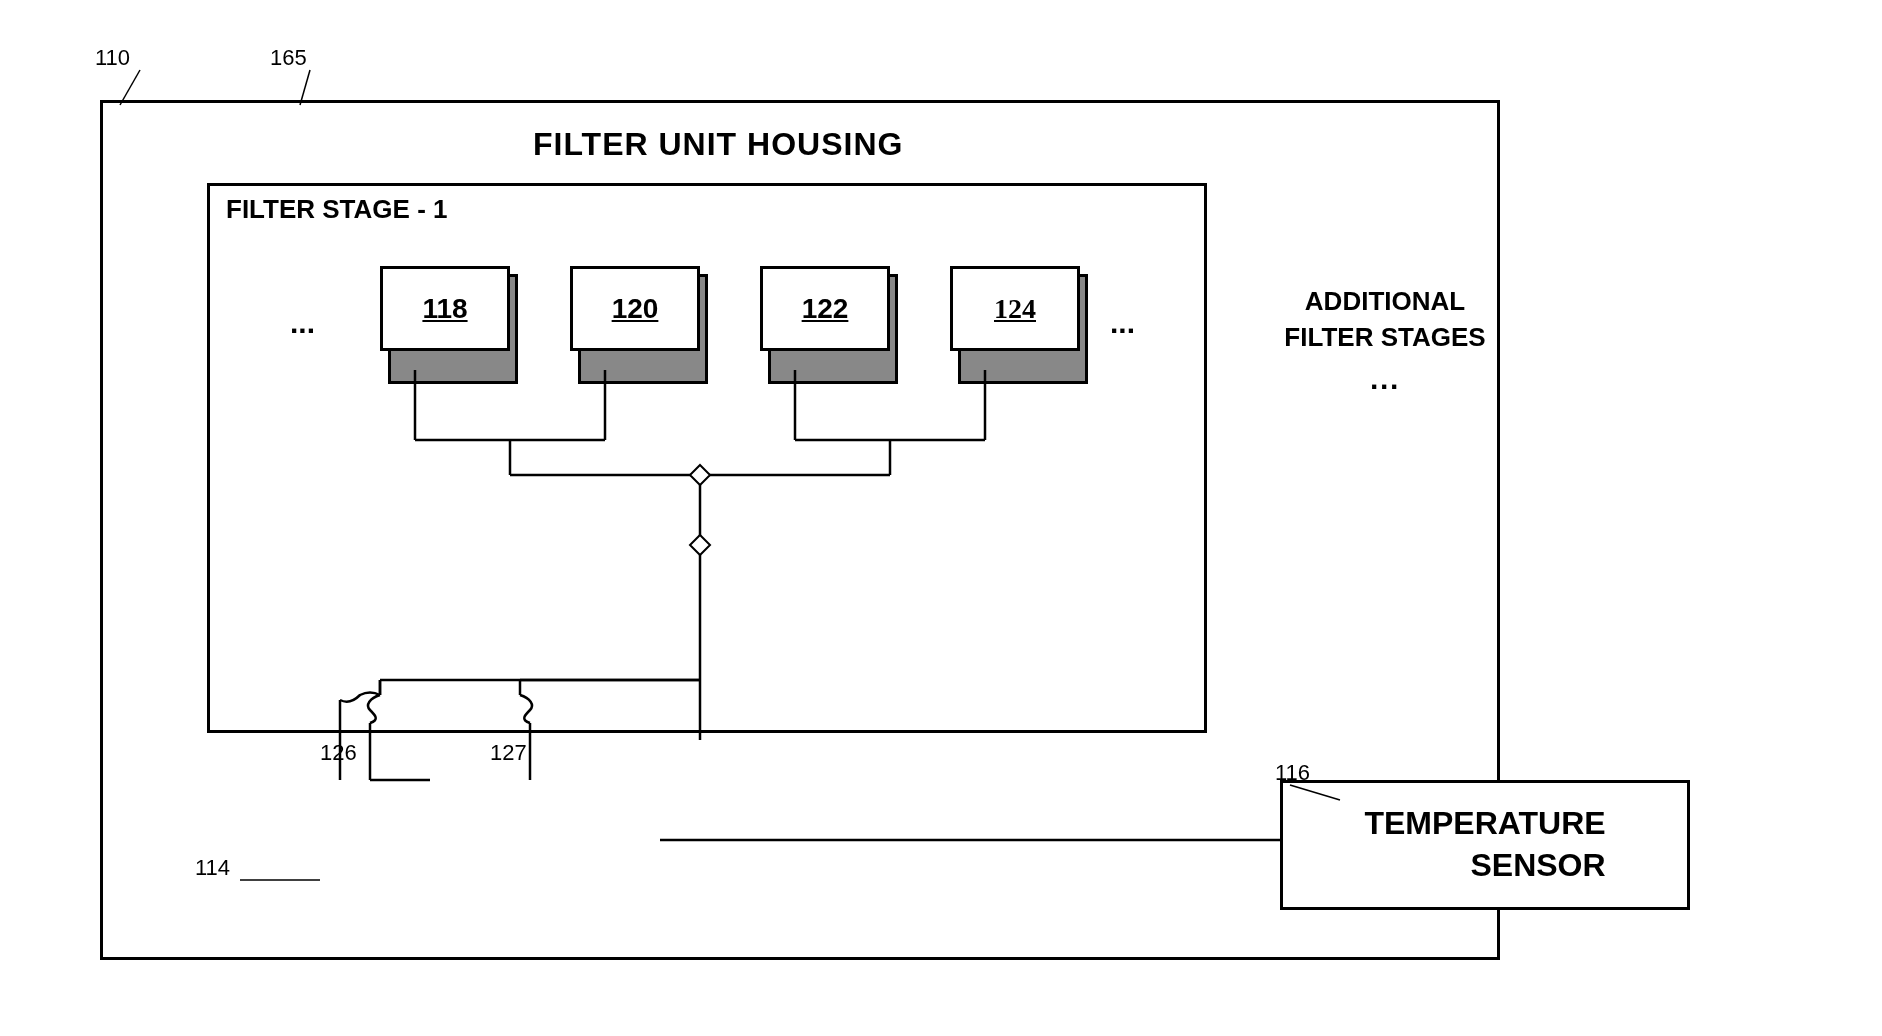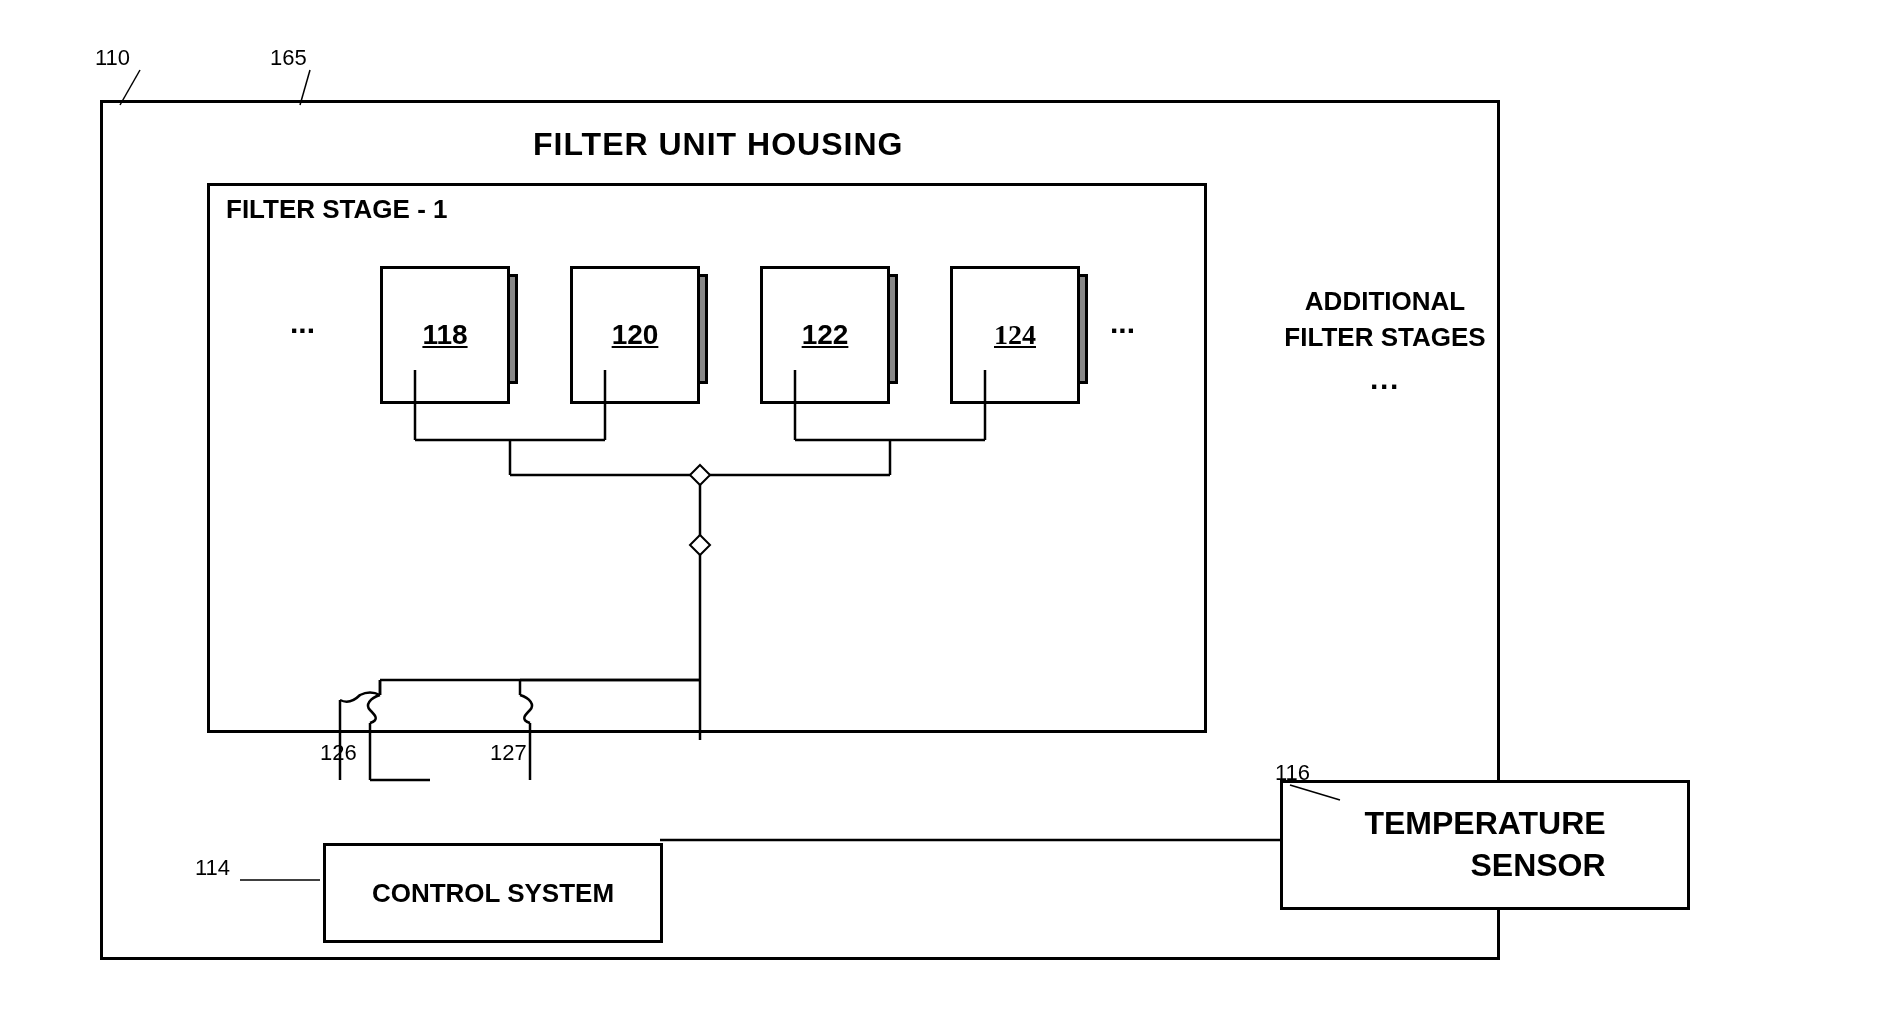--- a/index.html
+++ b/index.html
@@ -61,21 +61,21 @@
       left: 16px;
       font-size: 26px;
       font-weight: bold;
     }
 
     
     .filter-unit {
       position: absolute;
       top: 80px;
       width: 130px;
-      height: 138px;
+      height: 85px;
       border: 3px solid #000;
       background: #fff;
       display: flex;
       align-items: center;
       justify-content: center;
       font-size: 28px;
       font-weight: bold;
     }
 
     .filter-unit .underline {
@@ -223,23 +223,20 @@
 
     </div>
 
     <div class="additional-stages">
       <div>ADDITIONAL
 FILTER
 STAGES</div>
       <div style="font-size:30px; margin-top:10px;">···</div>
     </div>
 
-    <div class="control-system">
-      <div class="control-system-label">CONTROL SYSTEM</div>
-    </div>
 
   </div>
 
   <div class="temp-sensor">
     <div class="temp-sensor-label">TEMPERATURE<br>SENSOR</div>
   </div>
 
   <div class="ref-label" style="top:815px; left:155px;">114</div>
 
   <div class="ref-label" style="top:720px; left:1235px;">116</div>

